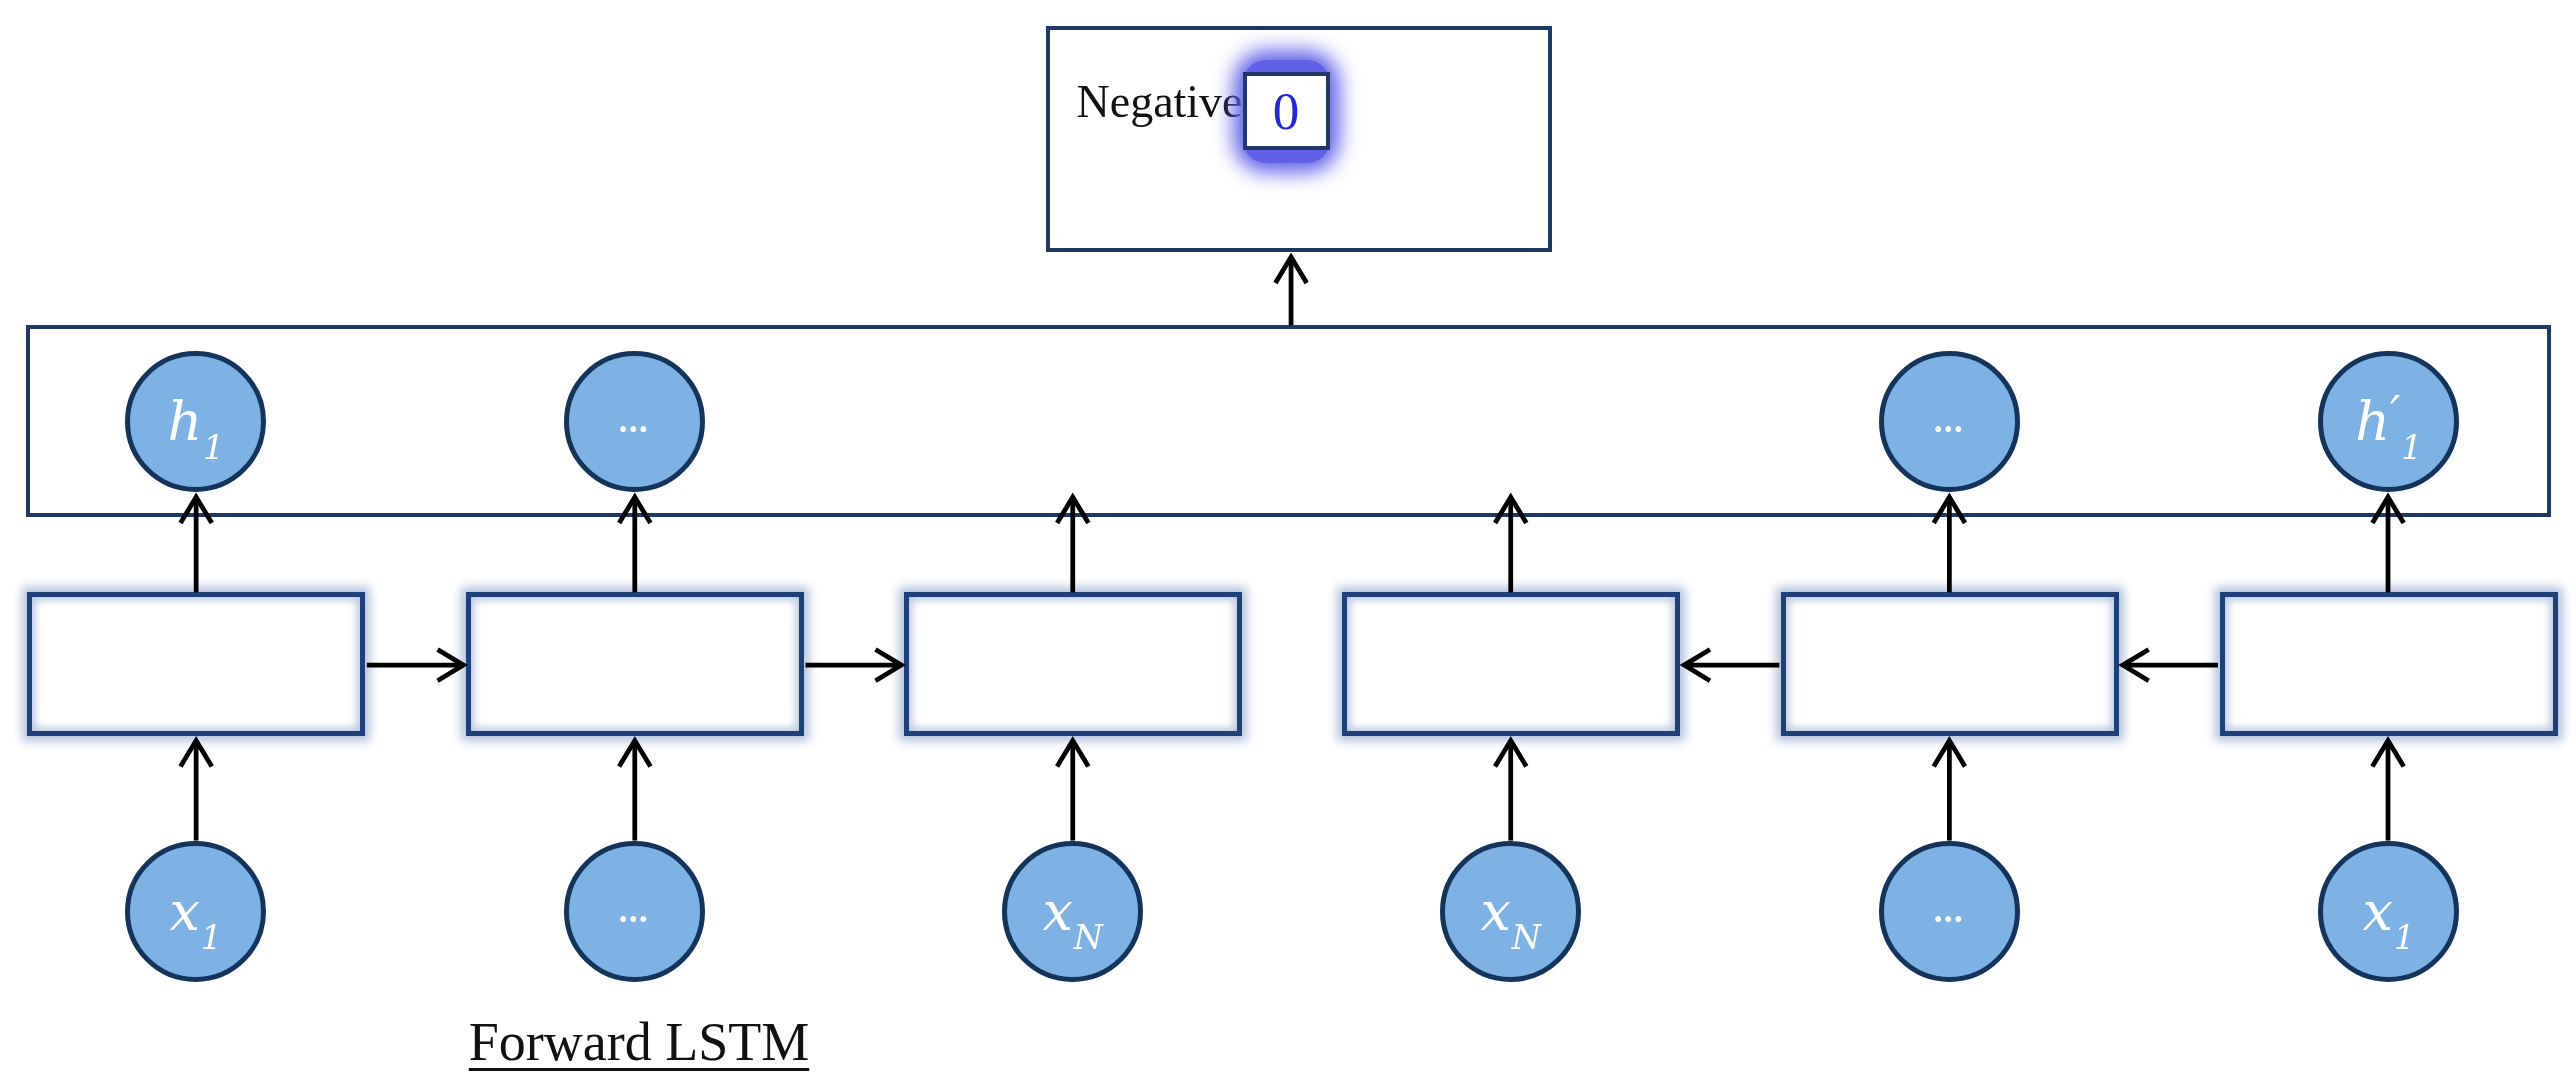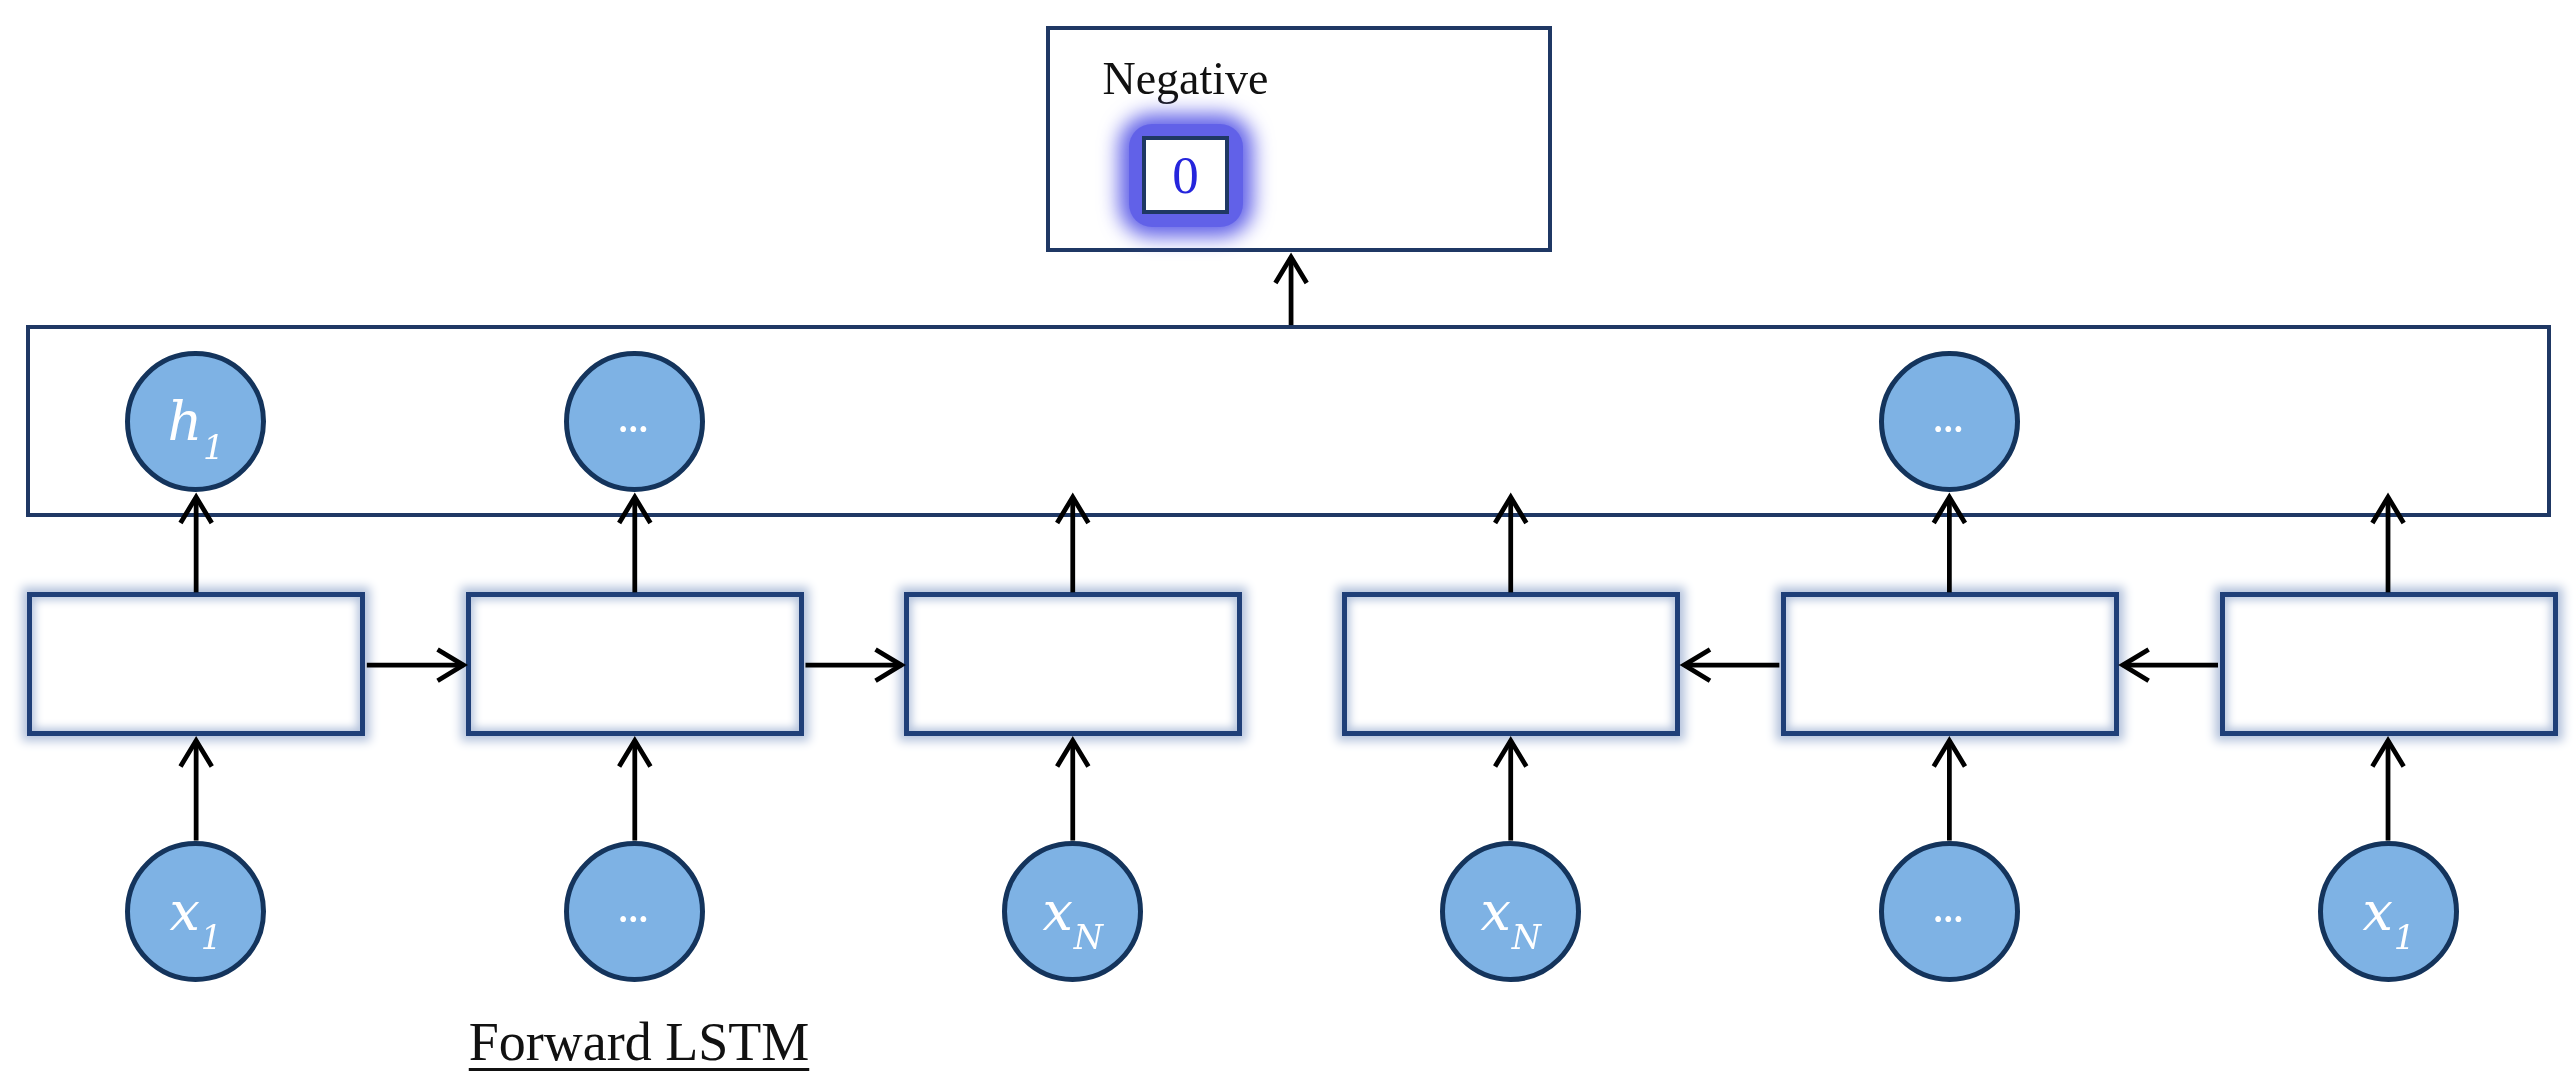--- a/index.html
+++ b/index.html
@@ -14,21 +14,21 @@
   
   .classifier-box {
     position:absolute; left:1046px; top:26px;
     width:506px; height:226px;
     border:4.1px solid var(--box-border, #1F3864);
     box-sizing:border-box;
     background:#ffffff;
   }
   .cls-col {
     position:absolute; top:12.2px; width:218px;
-    display:flex; flex-direction:column; align-items:center;margin-top:11px;
+    display:flex; flex-direction:row; align-items:center;
   }
   .cls-col.neg { left:26.5px; }
   .cls-col.pos { left:243px; }
   .cls-label {
     font-size:46px; color:#111111; line-height:1.15;
     white-space:nowrap;
   }
   .glow {
     margin-top:17.7px;
     width:114px; height:103px;
@@ -132,20 +132,23 @@
 
   <div class="circle" style="left:125px; top:351px;">
     <span class="lbl"><span>h</span><span class="prime"></span><sub>1</sub></span>
   </div>
   <div class="circle dots" style="left:564px; top:351px;">
     <span class="lbl"><span>…</span><span class="prime"></span><sub></sub></span>
   </div>
   <div class="circle dots" style="left:1879px; top:351px;">
     <span class="lbl"><span>…</span><span class="prime"></span><sub></sub></span>
   </div>
+  <div class="circle" style="left:2318px; top:351px;">
+    <span class="lbl"><span>h</span><span class="prime">′</span><sub>1</sub></span>
+  </div>
 
   <div class="cell" style="left:27px;"></div>
   <div class="cell" style="left:466px;"></div>
   <div class="cell" style="left:904px;"></div>
   <div class="cell" style="left:1342px;"></div>
   <div class="cell" style="left:1781px;"></div>
   <div class="cell" style="left:2220px;"></div>
 
   <div class="circle" style="left:125px; top:841px;">
     <span class="lbl"><span>x</span><span class="prime"></span><sub>1</sub></span>

